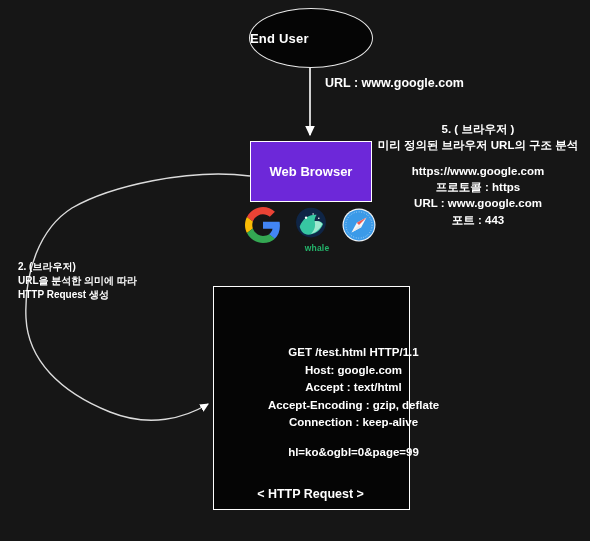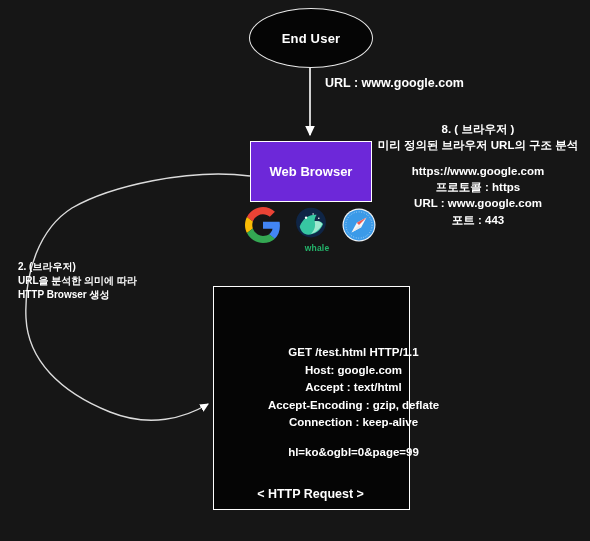--- a/index.html
+++ b/index.html
@@ -29,21 +29,20 @@
     position: absolute;
     left: 249px;
     top: 8px;
     width: 122px;
     height: 58px;
     border: 1.6px solid #e8e8e8;
     border-radius: 50%;
     background: #050505;
     display: flex;
     align-items: center;
-    justify-content: center;
   }
   .node-ellipse span {
     font-size: 13px;
     font-weight: bold;
     letter-spacing: .2px;
   }
 
   
   .node-box {
     position: absolute;
@@ -217,33 +216,33 @@
         <circle cx="24" cy="24" r="17.5" fill="none" stroke="#e9f2fb" stroke-width="1" stroke-dasharray="1 2.4"></circle>
         <polygon points="34,14 21,21 14,34 27,27" fill="#f4f6f8"></polygon>
         <polygon points="34,14 21,21 24,24" fill="#f15b53"></polygon>
         <polygon points="14,34 27,27 24,24" fill="#e8eaec"></polygon>
       </svg>
     </div>
 
   </div>
 
   <div class="annot annot-right">
-    <div>8.  ( 브라우저 )</div>
+    <div>5.  ( 브라우저 )</div>
     <div>미리 정의된 브라우저 URL의 구조 분석</div>
     <div class="gap"></div>
     <div>https://www.google.com</div>
     <div>프로토콜 : https</div>
     <div>URL : www.google.com</div>
     <div>포트 : 443</div>
   </div>
 
   <div class="annot annot-left">
     <div>2.  (브라우저)</div>
     <div>URL을 분석한 의미에 따라</div>
-    <div>HTTP Browser 생성</div>
+    <div>HTTP Request 생성</div>
   </div>
 
   <div class="req-box">
     <div class="req-lines">
       <div>GET /test.html HTTP/1.1</div>
       <div>Host: google.com</div>
       <div>Accept : text/html</div>
       <div>Accept-Encoding : gzip, deflate</div>
       <div>Connection : keep-alive</div>
       <div class="gap"></div>

